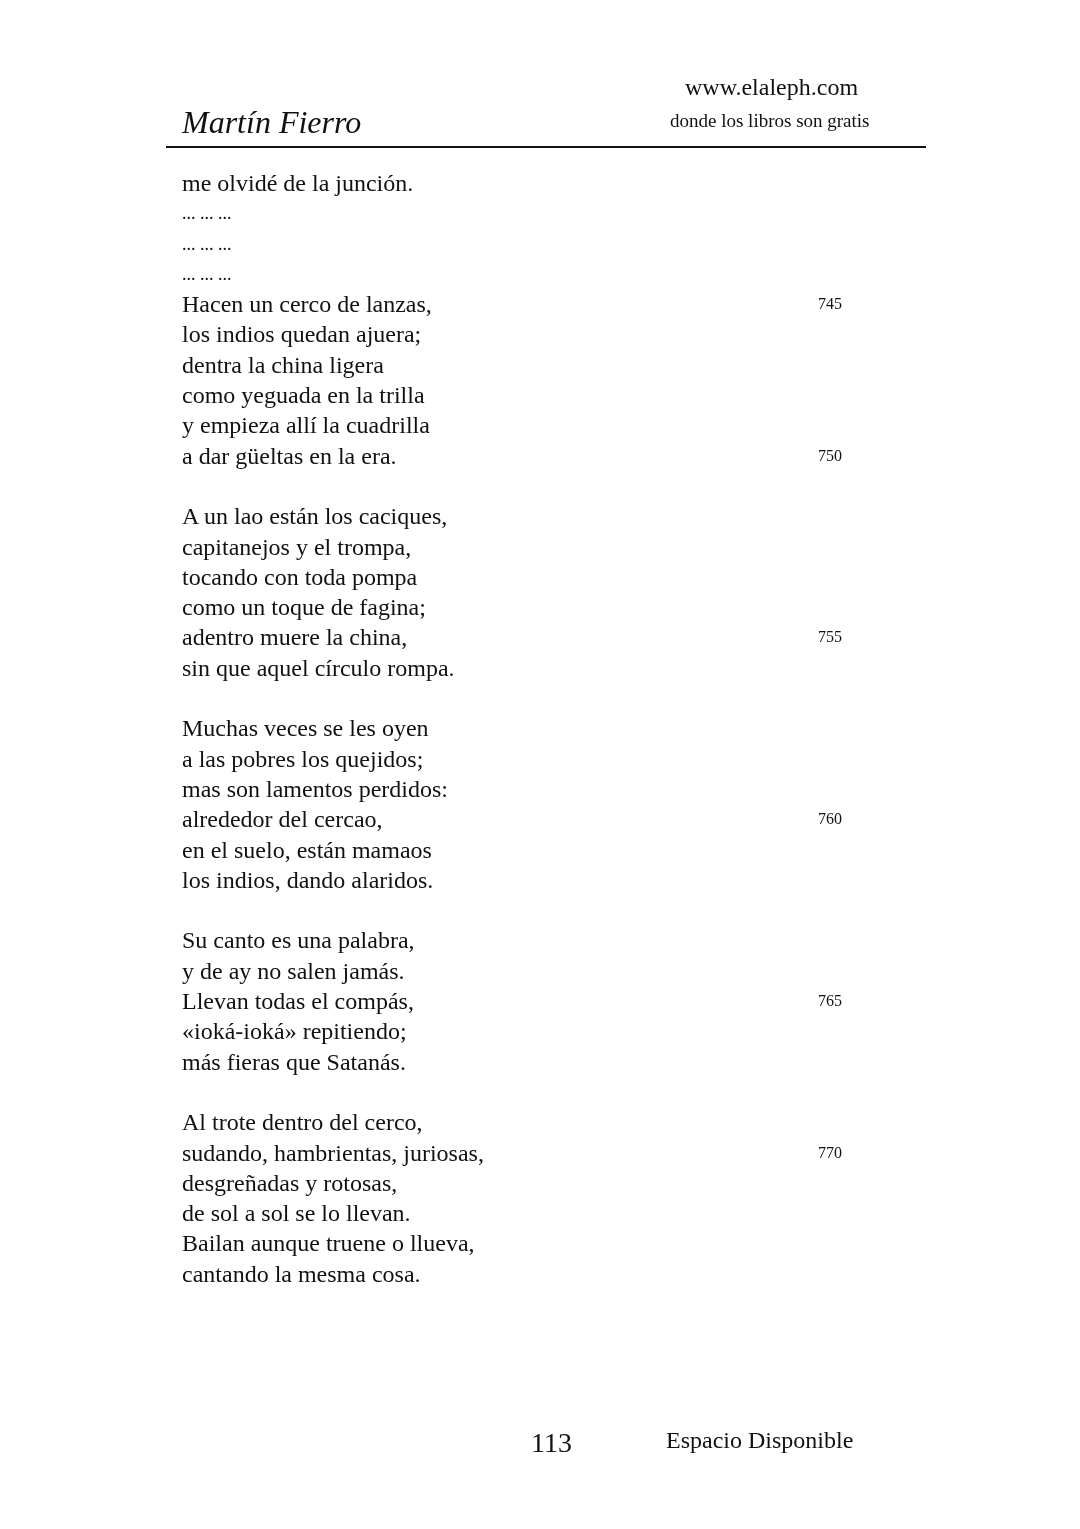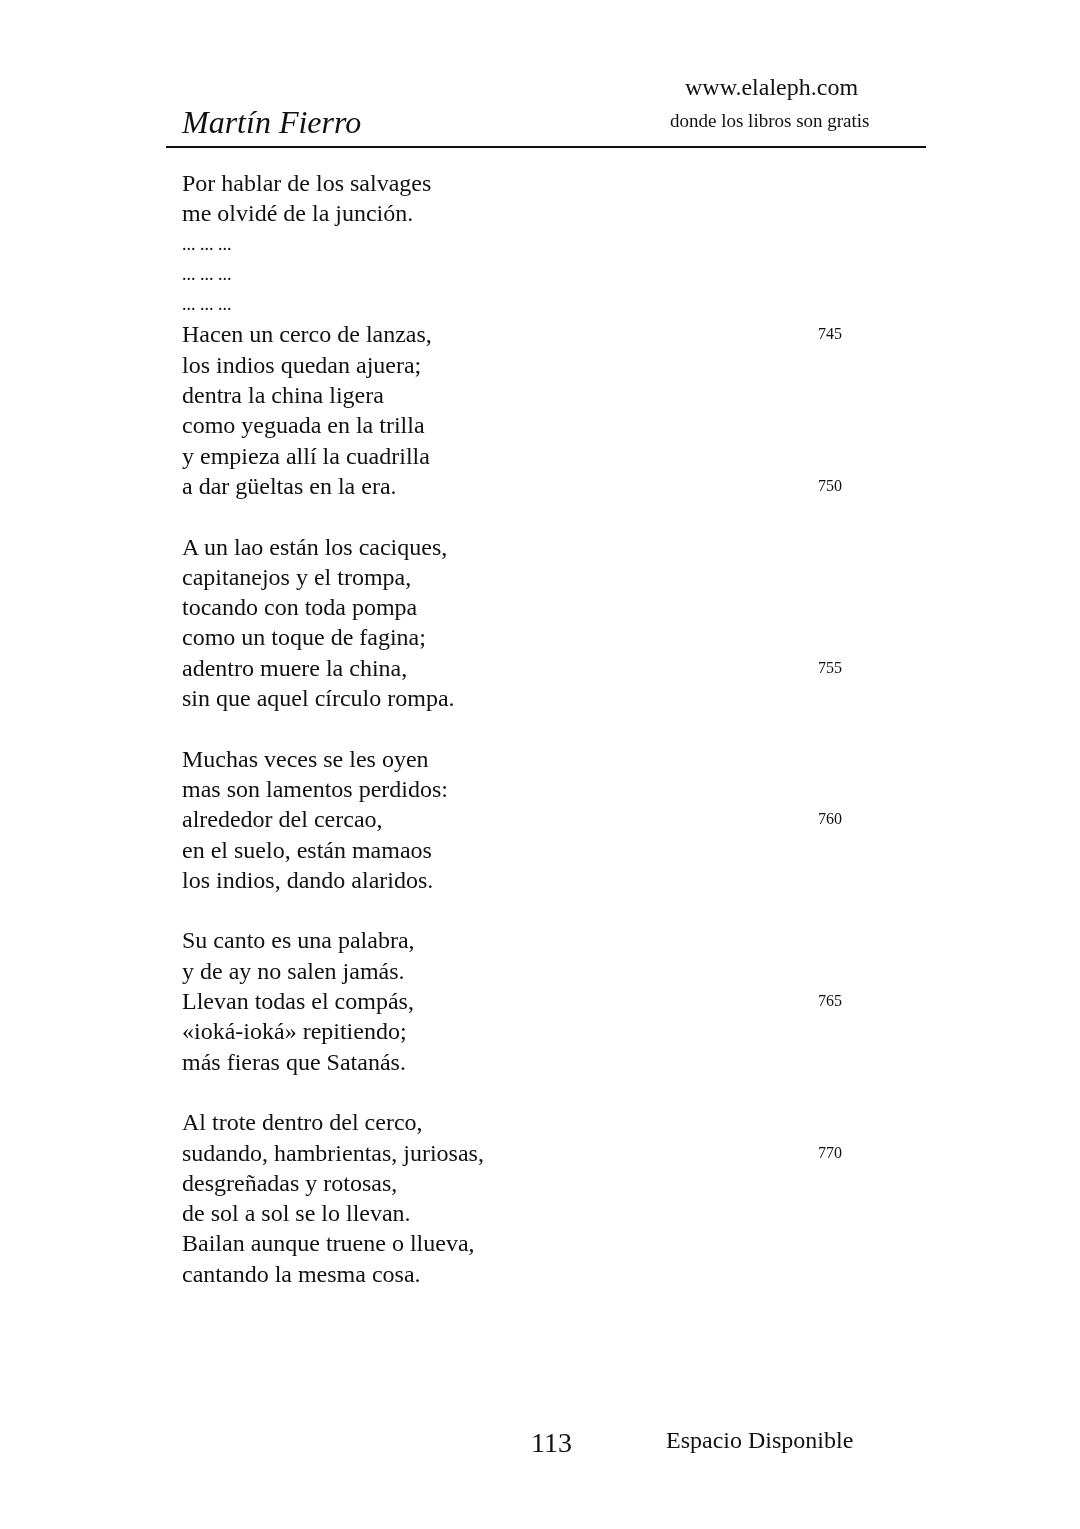--- a/index.html
+++ b/index.html
@@ -22,40 +22,40 @@
 <body>
 
 <div>
   <div class="hdr-title">Martín Fierro</div>
   <div class="hdr-site"><span>www.el</span><b>aleph</b><span>.com</span></div>
   <div class="hdr-tag">donde los libros son gratis</div>
   <div class="rule"></div>
 </div>
 
 <div class="poem" id="poem">
-    <div class="line"><span>Por hablar de los salvages</span></div>
     <div class="line"><span>me olvidé de la junción.</span></div>
     <div class="line dots"><span>... ... ...</span></div>
     <div class="line dots"><span>... ... ...</span></div>
     <div class="line dots"><span>... ... ...</span></div>
     <div class="line"><span>Hacen un cerco de lanzas,</span><span class="num">745</span></div>
     <div class="line"><span>los indios quedan ajuera;</span></div>
     <div class="line"><span>dentra la china ligera</span></div>
     <div class="line"><span>como yeguada en la trilla</span></div>
     <div class="line"><span>y empieza allí la cuadrilla</span></div>
     <div class="line"><span>a dar güeltas en la era.</span><span class="num">750</span></div>
     <div class="gap"></div>
     <div class="line"><span>A un lao están los caciques,</span></div>
     <div class="line"><span>capitanejos y el trompa,</span></div>
     <div class="line"><span>tocando con toda pompa</span></div>
     <div class="line"><span>como un toque de fagina;</span></div>
     <div class="line"><span>adentro muere la china,</span><span class="num">755</span></div>
     <div class="line"><span>sin que aquel círculo rompa.</span></div>
     <div class="gap"></div>
     <div class="line"><span>Muchas veces se les oyen</span></div>
+    <div class="line"><span>a las pobres los quejidos;</span></div>
     <div class="line"><span>mas son lamentos perdidos:</span></div>
     <div class="line"><span>alrededor del cercao,</span><span class="num">760</span></div>
     <div class="line"><span>en el suelo, están mamaos</span></div>
     <div class="line"><span>los indios, dando alaridos.</span></div>
     <div class="gap"></div>
     <div class="line"><span>Su canto es una palabra,</span></div>
     <div class="line"><span>y de ay no salen jamás.</span></div>
     <div class="line"><span>Llevan todas el compás,</span><span class="num">765</span></div>
     <div class="line"><span>«ioká-ioká» repitiendo;</span></div>
     <div class="line"><span>más fieras que Satanás.</span></div>

